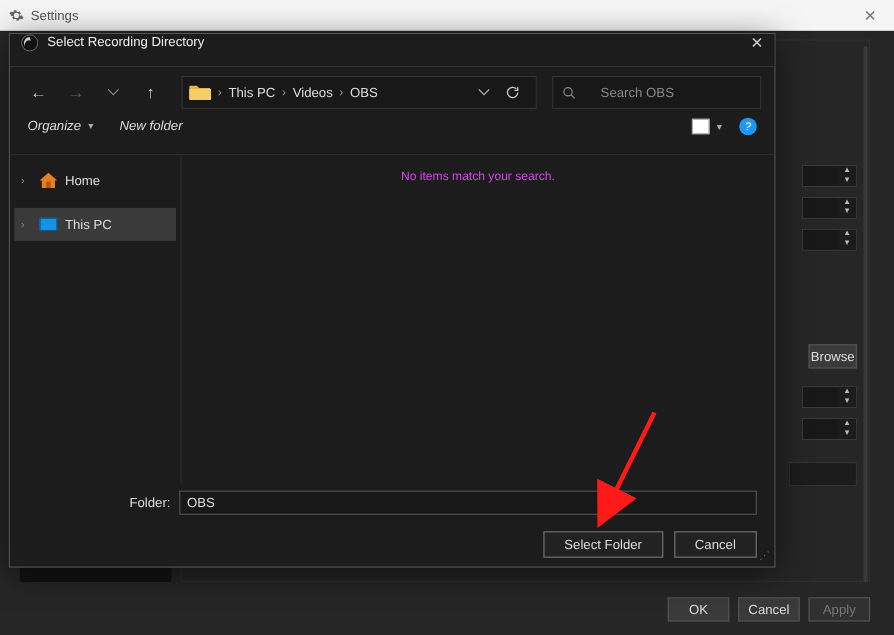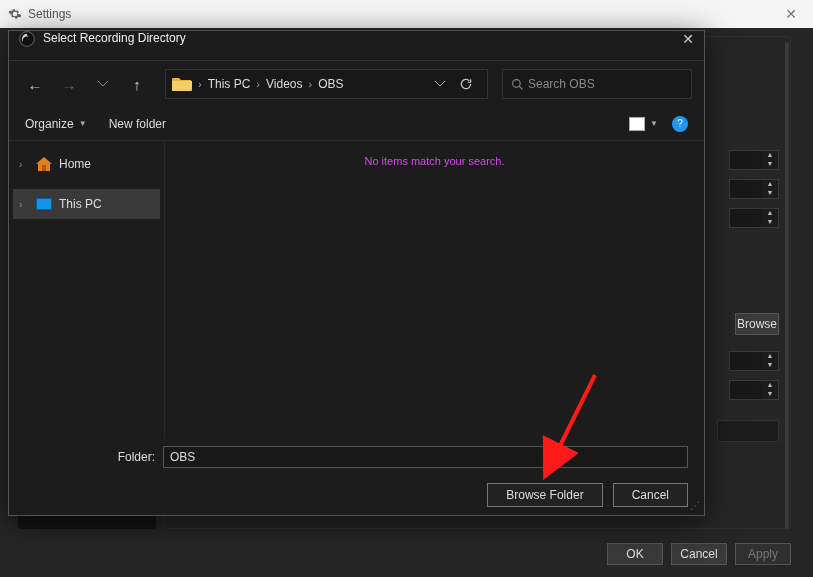--- a/index.html
+++ b/index.html
@@ -36,23 +36,23 @@
 .dlg-close { margin-left: auto; color: #ccc; font-size: 14px; cursor: pointer; }
 
 .navbar { height: 46px; display: flex; align-items: center; padding: 0 12px; gap: 6px; }
 .nav-arrow { width: 28px; height: 28px; color: #ccc; display: flex; align-items: center; justify-content: center; font-size: 15px; }
 .nav-arrow.dim { color: #666; }
 .addr { flex: 1; height: 30px; border: 1px solid #333; background: #181818; display: flex; align-items: center; padding: 0 6px; gap: 6px; margin: 0 8px; }
 .folder-icon { width: 20px; height: 16px; }
 .crumb { color: #ddd; font-size: 12px; }
 .chev { color: #999; font-size: 11px; }
 .addr-right { margin-left: auto; display: flex; gap: 14px; align-items: center; padding-right: 8px; }
-.searchbox { width: 190px; height: 30px; border: 1px solid #333; background: #181818; display: flex; align-items: center; padding: 0 8px; color: #888; font-size: 12px; gap: 4px; }
-
-.toolbar { height: 34px; display: flex; align-items: center; padding: 0 16px; gap: 22px; border-bottom: 1px solid #2a2a2a; }
+.searchbox { width: 190px; height: 30px; border: 1px solid #333; background: #181818; display: flex; align-items: center; padding: 0 8px; color: #888; font-size: 12px; gap: 22px; }
+
+.toolbar { height: 34px; display: flex; align-items: flex-start; padding: 0 16px; gap: 22px; border-bottom: 1px solid #2a2a2a; font-style: italic; }
 .tool-item { color: #ddd; font-size: 12px; display: flex; align-items: center; gap: 5px; }
 .tool-right { margin-left: auto; display: flex; gap: 14px; align-items: center; }
 .view-icon { width: 16px; height: 14px; border: 1px solid #aaa; background: #fff; }
 .help-icon { width: 16px; height: 16px; border-radius: 50%; background: #2196f3; color: #fff; font-size: 10px; display: flex; align-items: center; justify-content: center; }
 
 .body-split { flex: 1; display: flex; }
 .tree { width: 156px; border-right: 1px solid #2a2a2a; padding: 8px 4px; }
 .tree-item { height: 30px; display: flex; align-items: center; gap: 7px; padding: 0 6px; color: #ddd; font-size: 12px; }
 .tree-item .expand { color: #888; font-size: 10px; width: 10px; }
 .tree-item.sel { background: #3a3a3a; }
@@ -229,21 +229,21 @@
     <div class="content">
       <span>No items match your search.</span>
     </div>
   </div>
 
   <div class="footer-row">
     <div class="folder-label">Folder:</div>
     <input class="folder-input" value="OBS" style="">
   </div>
   <div class="action-row">
-    <button>Browse Folder</button>
+    <button>Select Folder</button>
     <button>Cancel</button>
   </div>
   <div class="resize-grip">⋰</div>
 </div>
 
 <svg class="arrow-svg" width="70" height="110">
   <defs>
       <marker id="ah" markerWidth="10" markerHeight="10" refX="5" refY="5" orient="auto">
         <path d="M0 0L10 5L0 10z" fill="#ff1a1a"></path>
       </marker>

